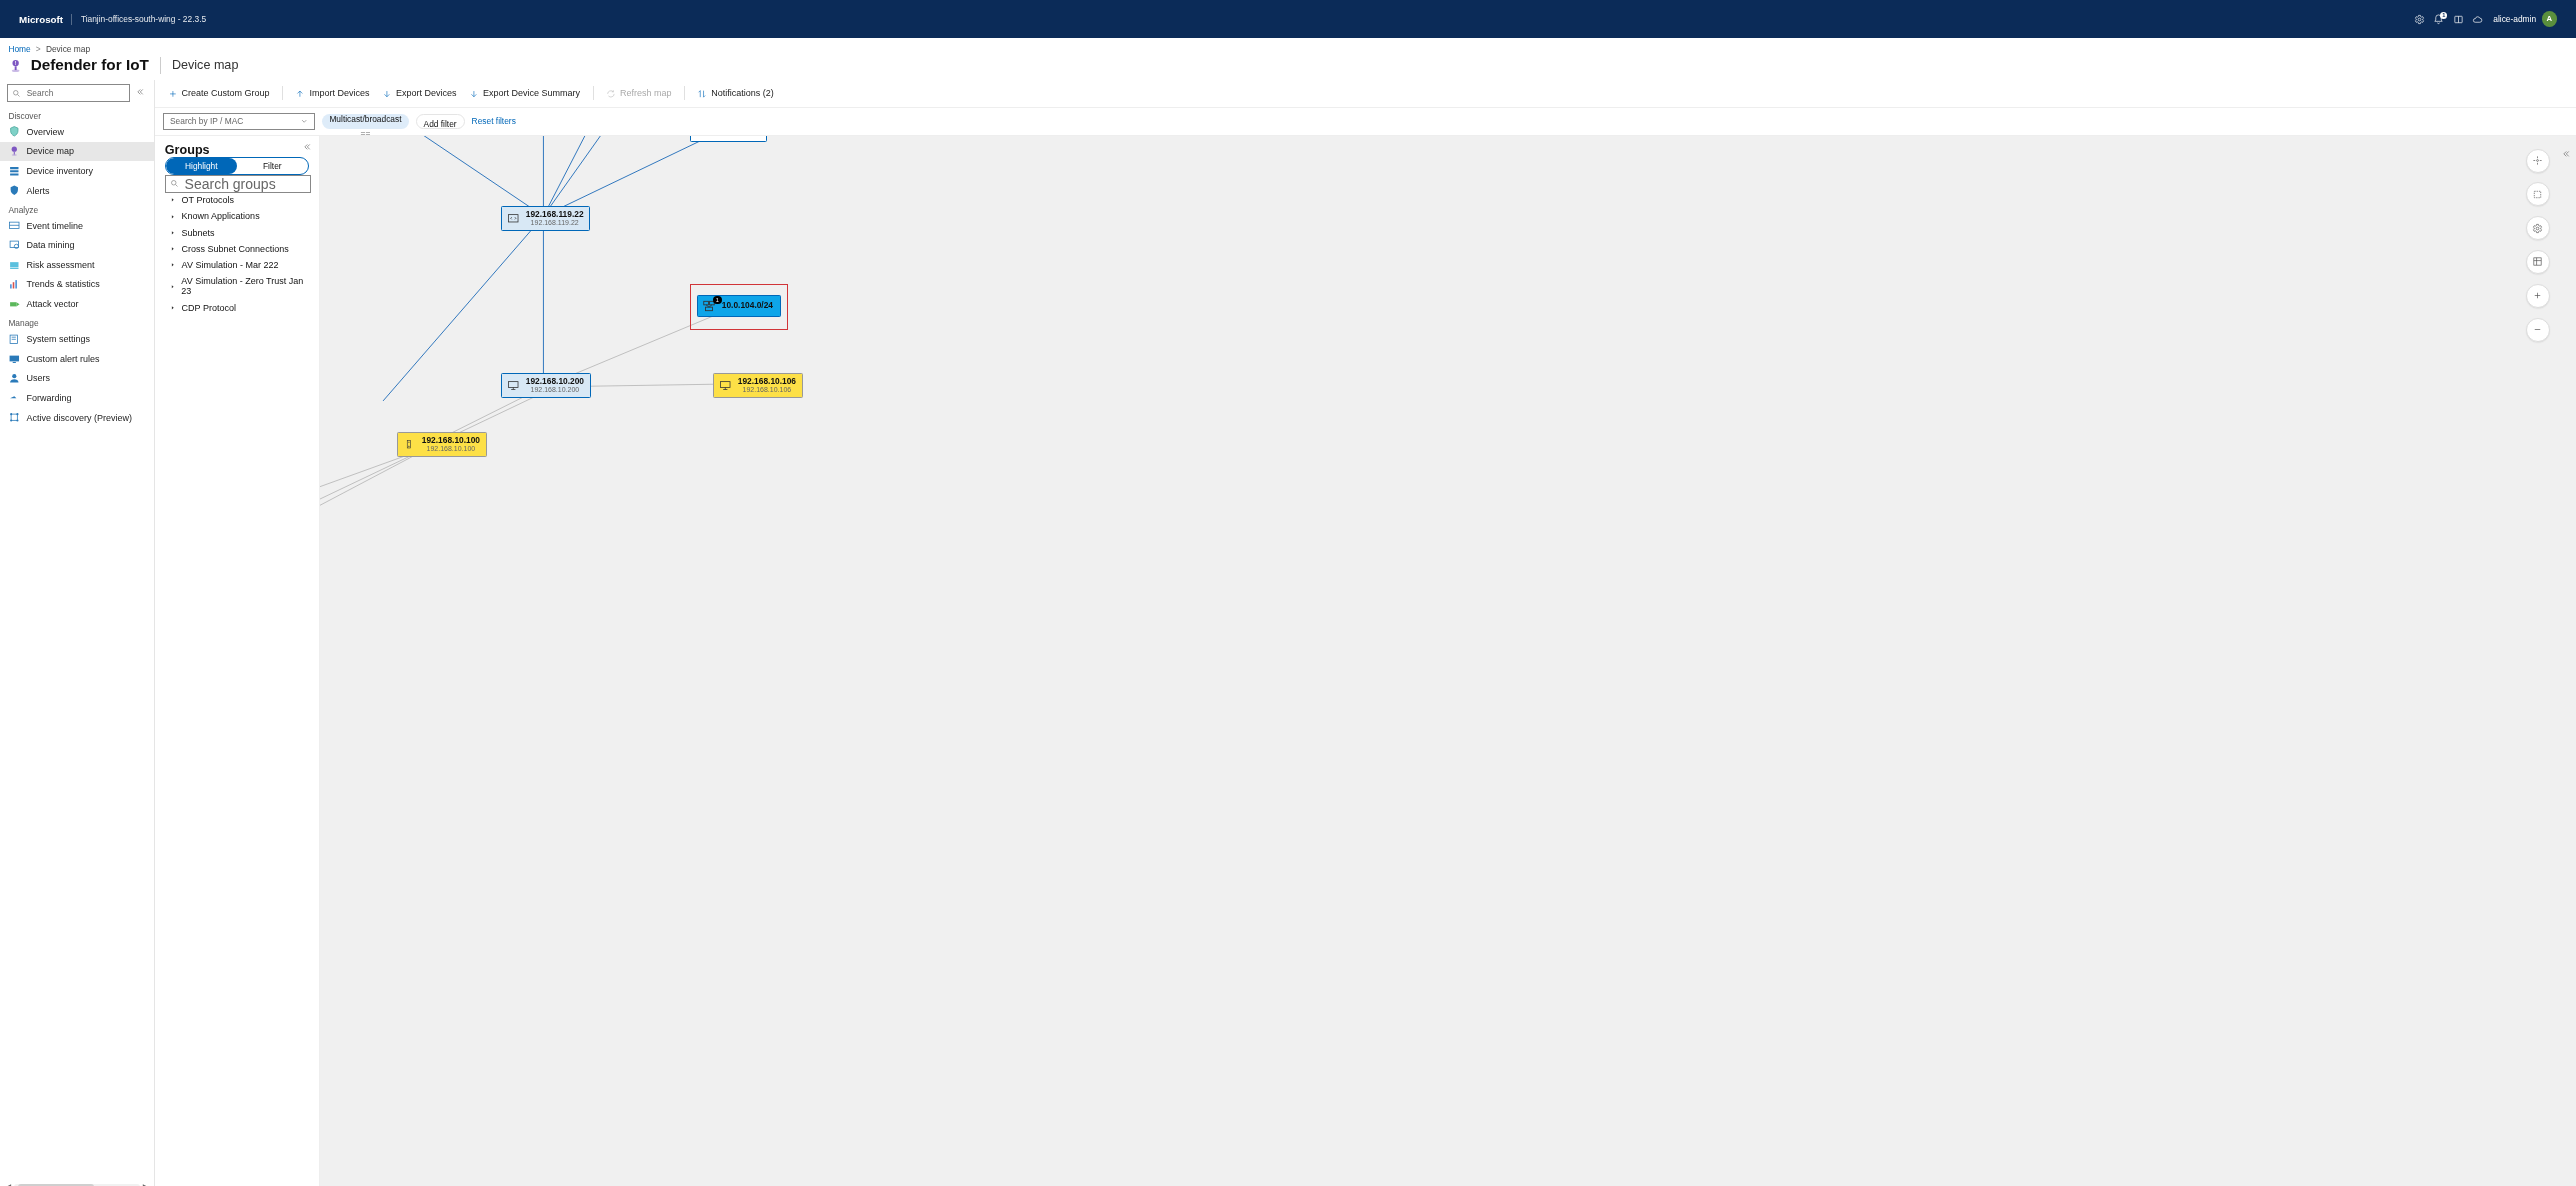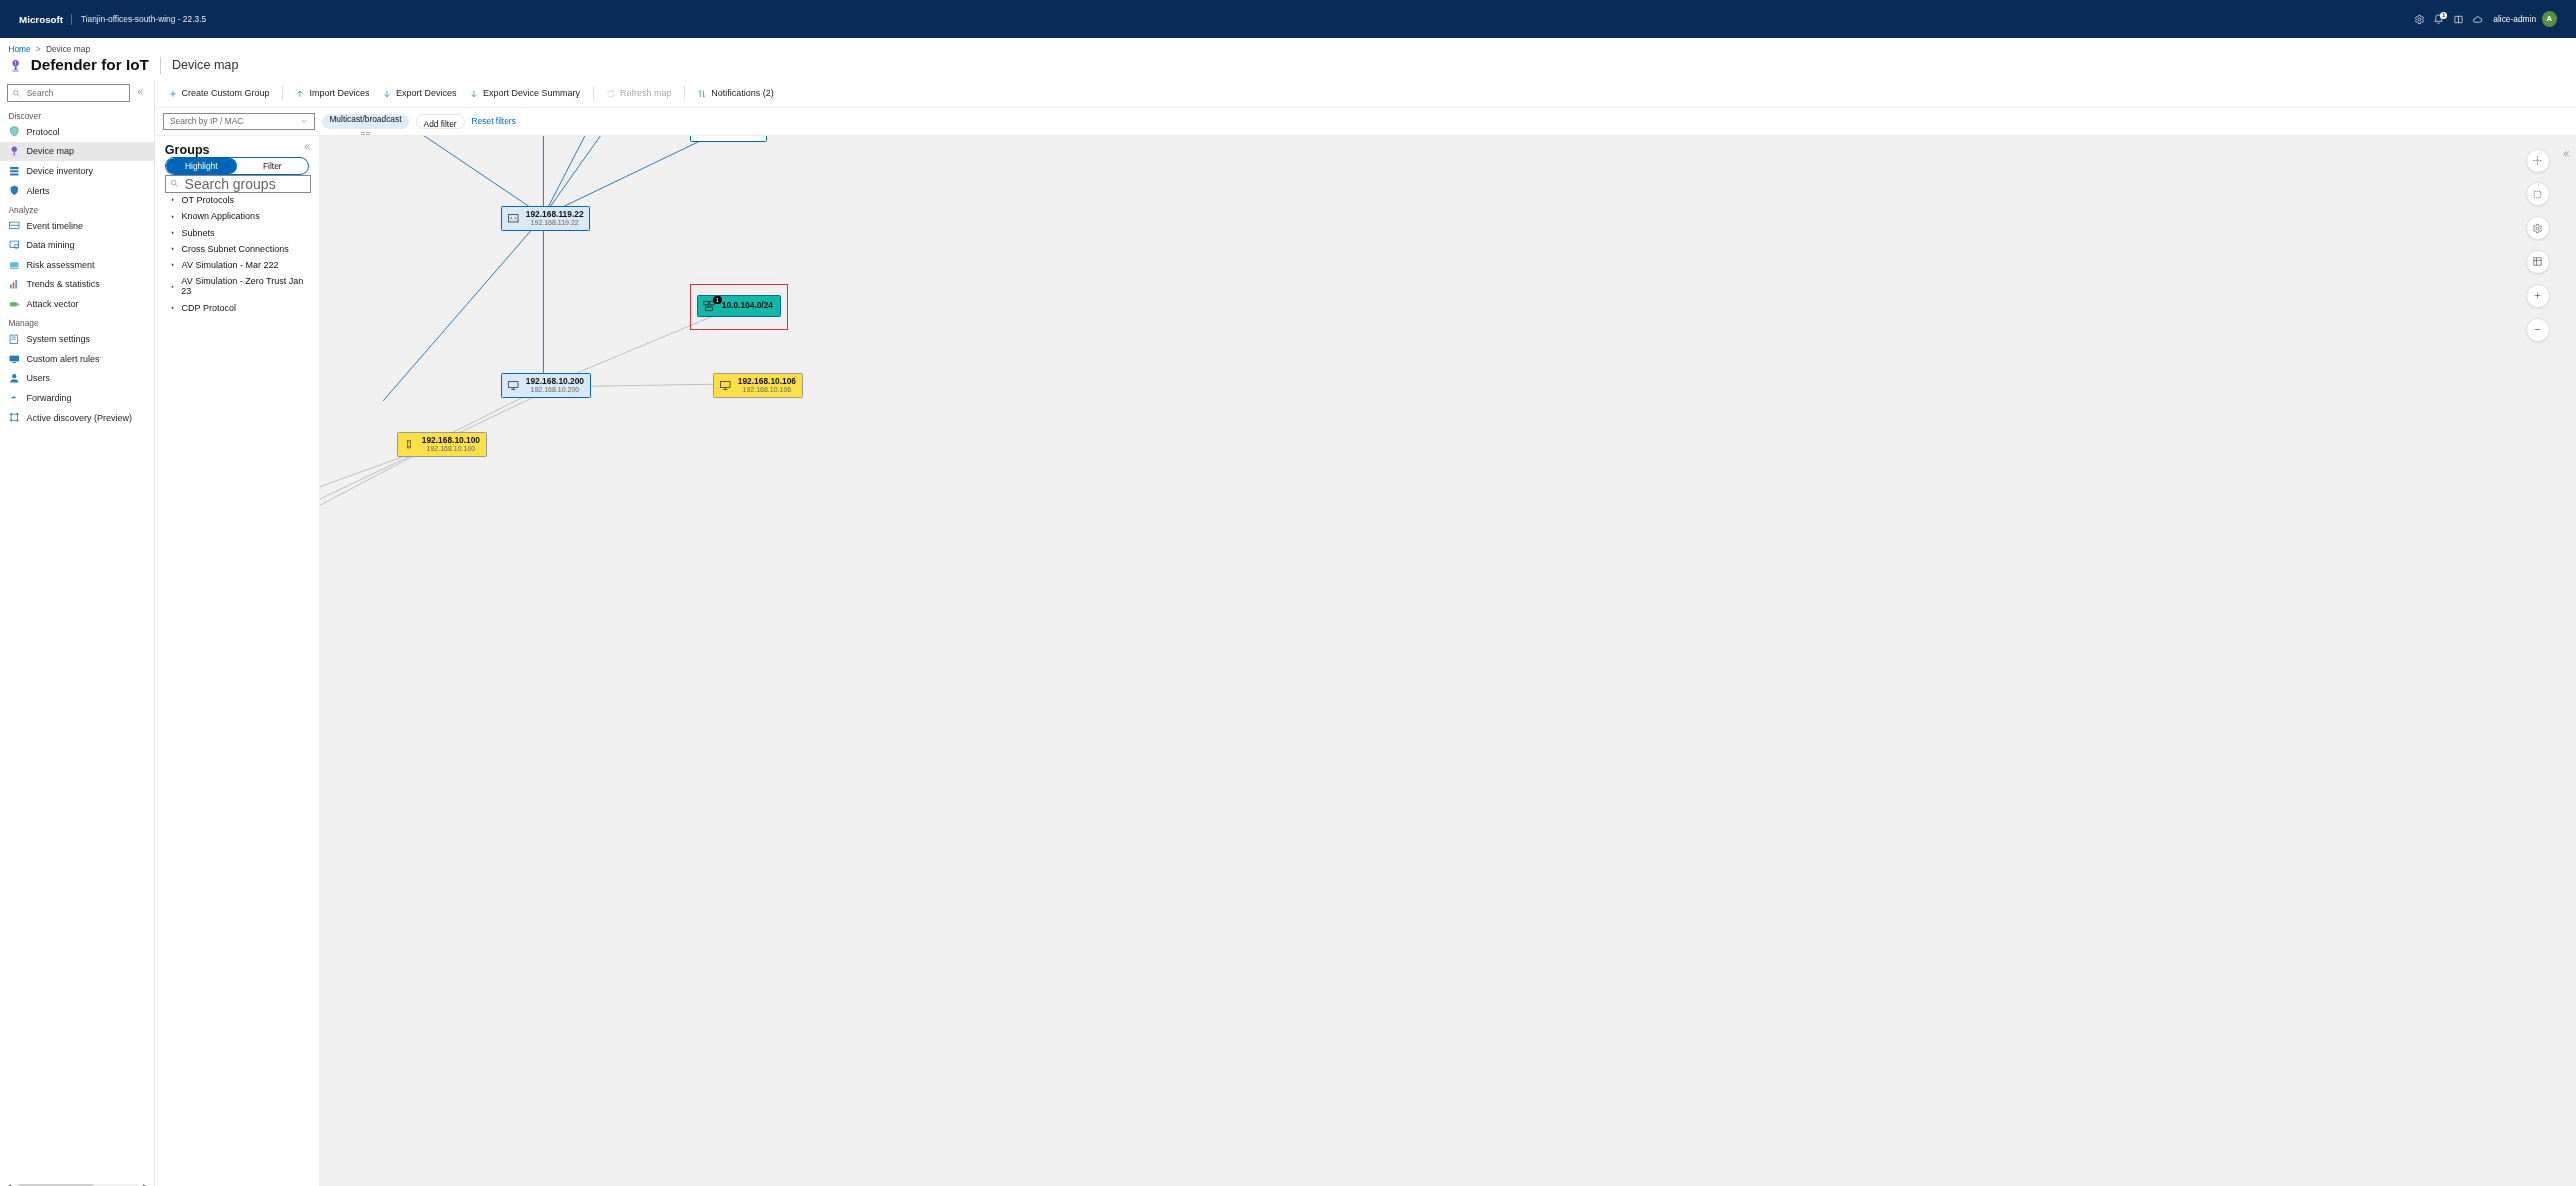--- a/index.html
+++ b/index.html
@@ -81,21 +81,21 @@
   
   .canvas { flex:1; background:#f0f0f0; position:relative; overflow:hidden;}
   .canvas svg.edges { position:absolute; inset:0; width:100%; height:100%; }
   .node { position:absolute; background:#fde047; border:0.7px solid #999; border-radius:1.4px; padding:2.8px 5.6px 2.8px 4.2px; display:flex; gap:5.6px; align-items:center; min-width:82px;}
   .node.sel { background:#d8e8f5; border:0.7px solid #0067b8;}
   .node .nic { width:14px; display:flex; align-items:center; justify-content:center;}
   .node .lbls { display:flex; flex-direction:column; line-height:1.1;text-align:center;}
   .node .l1 { font-size:8.4px; font-weight:600;}
   .node .l2 { font-size:7px; color:#666;}
   .alertframe { position:absolute; border:0.7px solid #d13438; }
-  .node.sub { background:#14b8a6; border:0.7px solid #0067b8;}
+  .node.sub { background:#0ea5e9; border:0.7px solid #0067b8;}
   .countb { position:absolute; top:-2.8px; left:11px; width:8.4px; height:8.4px; background:#000; color:#fff; border-radius:50%; font-size:5.6px; display:flex; align-items:center; justify-content:center;}
   .partial { position:absolute; top:0; right:0; height:9.8px; background:#fff; border:0.7px solid #0067b8; border-radius:1.4px; width:77px; overflow:hidden;}
 
   
   .bubblecol { position:absolute; right:26.5px; top:12.6px; display:flex; flex-direction:column; gap:9.8px;}
   .bubble { width:24px; height:24px; border-radius:50%; background:#fff; border:0.7px solid #ddd; display:flex; align-items:center; justify-content:center; cursor:pointer; box-shadow:0 0.7px 1.4px rgba(0,0,0,.08);}
   .bubble svg { width:11px; height:11px; stroke:#555; fill:none;}
   .rcoll { position:absolute; right:5.6px; top:12.6px; cursor:pointer;}
 
   
@@ -176,21 +176,21 @@
       </span>
     </div>
 
     <div class="navsection">Discover</div>
     <div class="navitem">
       <span class="nicon">
           <svg viewBox="0 0 24 24" fill="#7fd1c7" stroke="#49a69b">
             <path d="M12 3l7 3v5c0 5-3 8-7 10-4-2-7-5-7-10V6l7-3z"></path>
           </svg>
         </span>
-      <span>Protocol</span>
+      <span>Overview</span>
     </div>
     <div class="navitem active">
       <span class="nicon">
           <svg viewBox="0 0 24 24">
             <circle cx="12" cy="8" r="5" fill="#7e57c2"></circle>
             <path d="M12 13v5" stroke="#7e57c2" stroke-width="2"></path>
             <ellipse cx="12" cy="19" rx="5" ry="1.5" fill="#7e57c2" opacity=".4"></ellipse>
           </svg>
         </span>
       <span>Device map</span>

